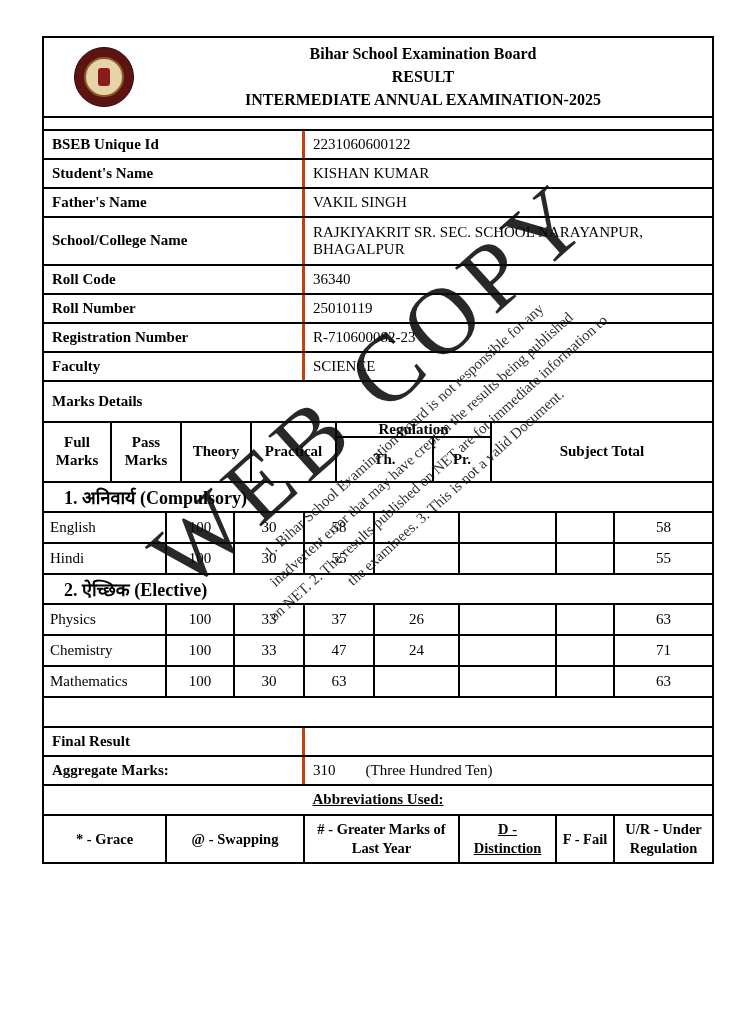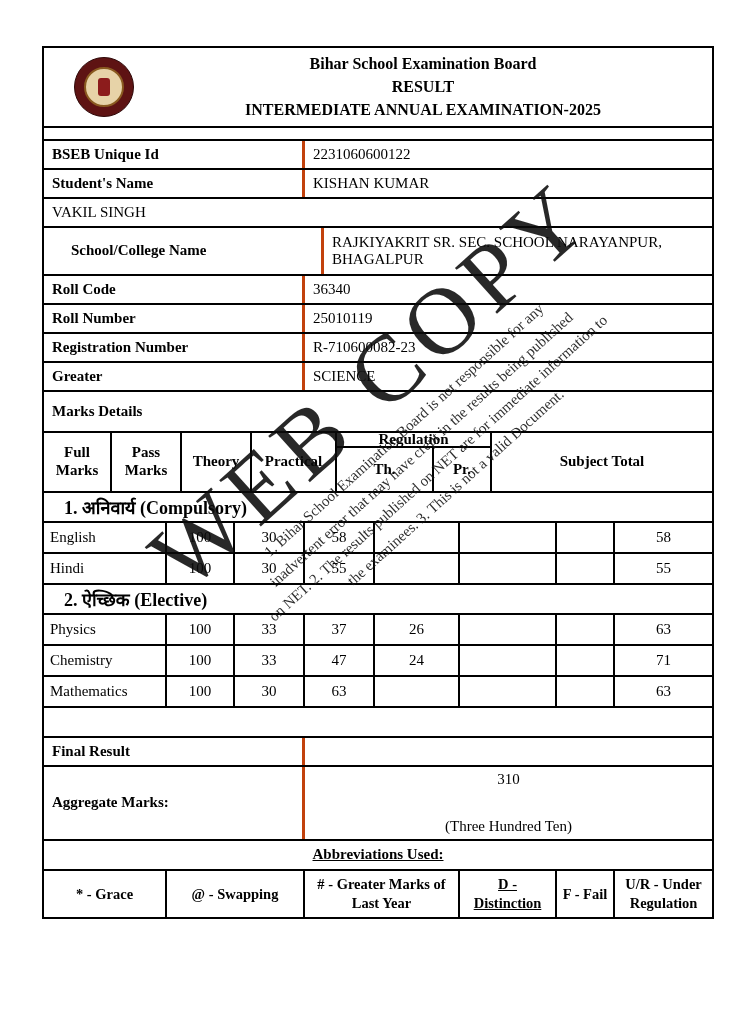--- a/index.html
+++ b/index.html
@@ -1,20 +1,20 @@
 <!DOCTYPE html>
 <html><head>
 <meta charset="utf-8">
 <style>
   html,body{margin:0;padding:0;background:#ffffff;}
   .page{
     position:relative;width:756px;height:1029px;background:#fff;
     font-family:"Liberation Serif", serif;color:#000;overflow:hidden;
   }
-  .doc{position:absolute;left:42px;top:36px;width:668px;border:2px solid #000;background:transparent;margin-top:10px;}
+  .doc{position:absolute;left:42px;top:36px;width:668px;border:2px solid #000;background:transparent;}
   .row{display:flex;border-bottom:2px solid #000;box-sizing:border-box;}
   .row:last-child{border-bottom:none;}
 
   
   .header-row{align-items:center;min-height:64px;padding:4px 0;}
   .logo-outer{width:58px;height:58px;border-radius:50%;background:#5e1313;border:1px solid #2e0808;
     display:flex;align-items:center;justify-content:center;margin-left:30px;flex:0 0 auto;}
   .logo-inner{width:36px;height:36px;border-radius:50%;background:#e7d3a8;border:2px solid #8a5a20;
     display:flex;align-items:center;justify-content:center;}
   .logo-emblem{width:12px;height:18px;background:#8c1c1c;border-radius:3px;}
@@ -51,21 +51,21 @@
   .reg-top{height:15px;box-sizing:border-box;border-bottom:2px solid #000;display:flex;
     align-items:center;justify-content:center;font-size:15px;}
   .reg-sub{display:flex;flex:1;}
   .reg-th{width:97px;flex:0 0 97px;box-sizing:border-box;border-right:2px solid #000;
     display:flex;align-items:center;justify-content:center;font-size:15px;}
   .reg-pr{flex:1;display:flex;align-items:center;justify-content:center;font-size:15px;}
   .section-row{font-weight:bold;font-size:18px;min-height:25px;align-items:center;display:flex;padding:2px 20px;}
   .blank-row{min-height:30px;}
 
   
-  .agg-value{display:flex;gap:30px;align-items:center;flex-direction:column;}
+  .agg-value{display:flex;gap:30px;align-items:center;}
 
   
   .abbr-title{justify-content:center;font-weight:bold;font-size:15px;min-height:30px;
     align-items:center;display:flex;}
   .abbr-title .inner{text-decoration:underline;}
   .arow{display:flex;align-items:stretch;}
   .acell{box-sizing:border-box;border-right:2px solid #000;display:flex;align-items:center;
     justify-content:center;font-weight:bold;font-size:14.5px;text-align:center;
     padding:4px 5px;min-height:46px;line-height:1.25;}
   .aw1{width:123px;flex:0 0 123px;}
@@ -116,25 +116,26 @@
           <span class="inner">2231060600122</span>
         </div>
     </div>
     <div class="row irow">
       <div class="ilabel">Student's Name</div>
       <div class="ivalue">
           <span class="inner">KISHAN KUMAR</span>
         </div>
     </div>
     <div class="row irow">
+      <div class="ilabel">Father's Name</div>
       <div class="ivalue">
           <span class="inner">VAKIL SINGH</span>
         </div>
     </div>
-    <div class="row irow" style="min-height:48px;padding-left:19px;">
+    <div class="row irow" style="min-height:48px;">
       <div class="ilabel">School/College Name</div>
       <div class="ivalue">
           <span class="inner">RAJKIYAKRIT SR. SEC. SCHOOL NARAYANPUR, BHAGALPUR</span>
         </div>
     </div>
     <div class="row irow">
       <div class="ilabel">Roll Code</div>
       <div class="ivalue">
           <span class="inner">36340</span>
         </div>
@@ -145,21 +146,21 @@
           <span class="inner">25010119</span>
         </div>
     </div>
     <div class="row irow">
       <div class="ilabel">Registration Number</div>
       <div class="ivalue">
           <span class="inner">R-710600082-23</span>
         </div>
     </div>
     <div class="row irow">
-      <div class="ilabel">Greater</div>
+      <div class="ilabel">Faculty</div>
       <div class="ivalue">
           <span class="inner">SCIENCE</span>
         </div>
     </div>
 
     <div class="row mtitle">Marks Details</div>
 
     <div class="row mrow mheader">
       <div class="mcell w-full">Full Marks</div>
       <div class="mcell w-pass">Pass Marks</div>

